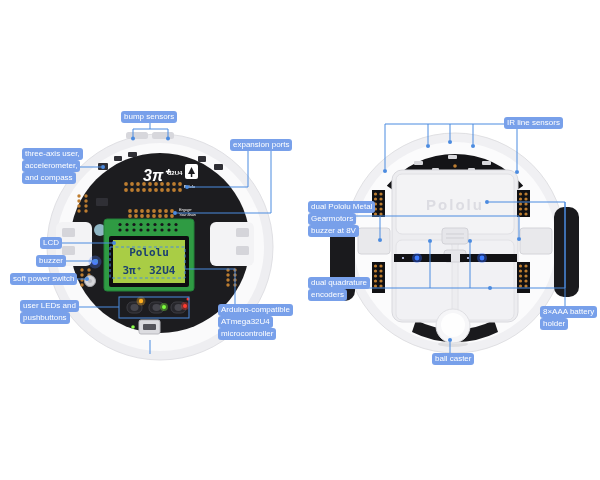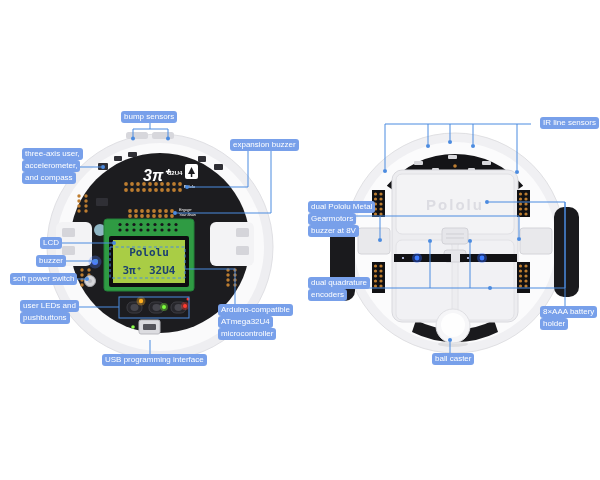--- a/index.html
+++ b/index.html
@@ -352,21 +352,21 @@
     <span class="pill">bump sensors</span>
   </div>
 
   <div class="ann" style="left:22px;top:148px">
     <span class="pill">three-axis user,</span>
     <span class="pill">accelerometer,</span>
     <span class="pill">and compass</span>
   </div>
 
   <div class="ann" style="left:230px;top:139px">
-    <span class="pill">expansion buzzer</span>
+    <span class="pill">expansion ports</span>
   </div>
 
   <div class="ann" style="left:40px;top:237px">
     <span class="pill">LCD</span>
   </div>
 
   <div class="ann" style="left:36px;top:255px">
     <span class="pill">buzzer</span>
   </div>
 
@@ -378,25 +378,22 @@
     <span class="pill">user LEDs and</span>
     <span class="pill">pushbuttons</span>
   </div>
 
   <div class="ann" style="left:218px;top:304px">
     <span class="pill">Arduino-compatible</span>
     <span class="pill">ATmega32U4</span>
     <span class="pill">microcontroller</span>
   </div>
 
-  <div class="ann" style="left:102px;top:354px">
-    <span class="pill">USB programming interface</span>
-  </div>
-
-  <div class="ann" style="left:540px;top:117px">
+
+  <div class="ann" style="left:504px;top:117px">
     <span class="pill">IR line sensors</span>
   </div>
 
   <div class="ann" style="left:308px;top:201px">
     <span class="pill">dual Pololu Metal</span>
     <span class="pill">Gearmotors</span>
     <span class="pill">buzzer at 8V</span>
   </div>
 
   <div class="ann" style="left:308px;top:277px">

